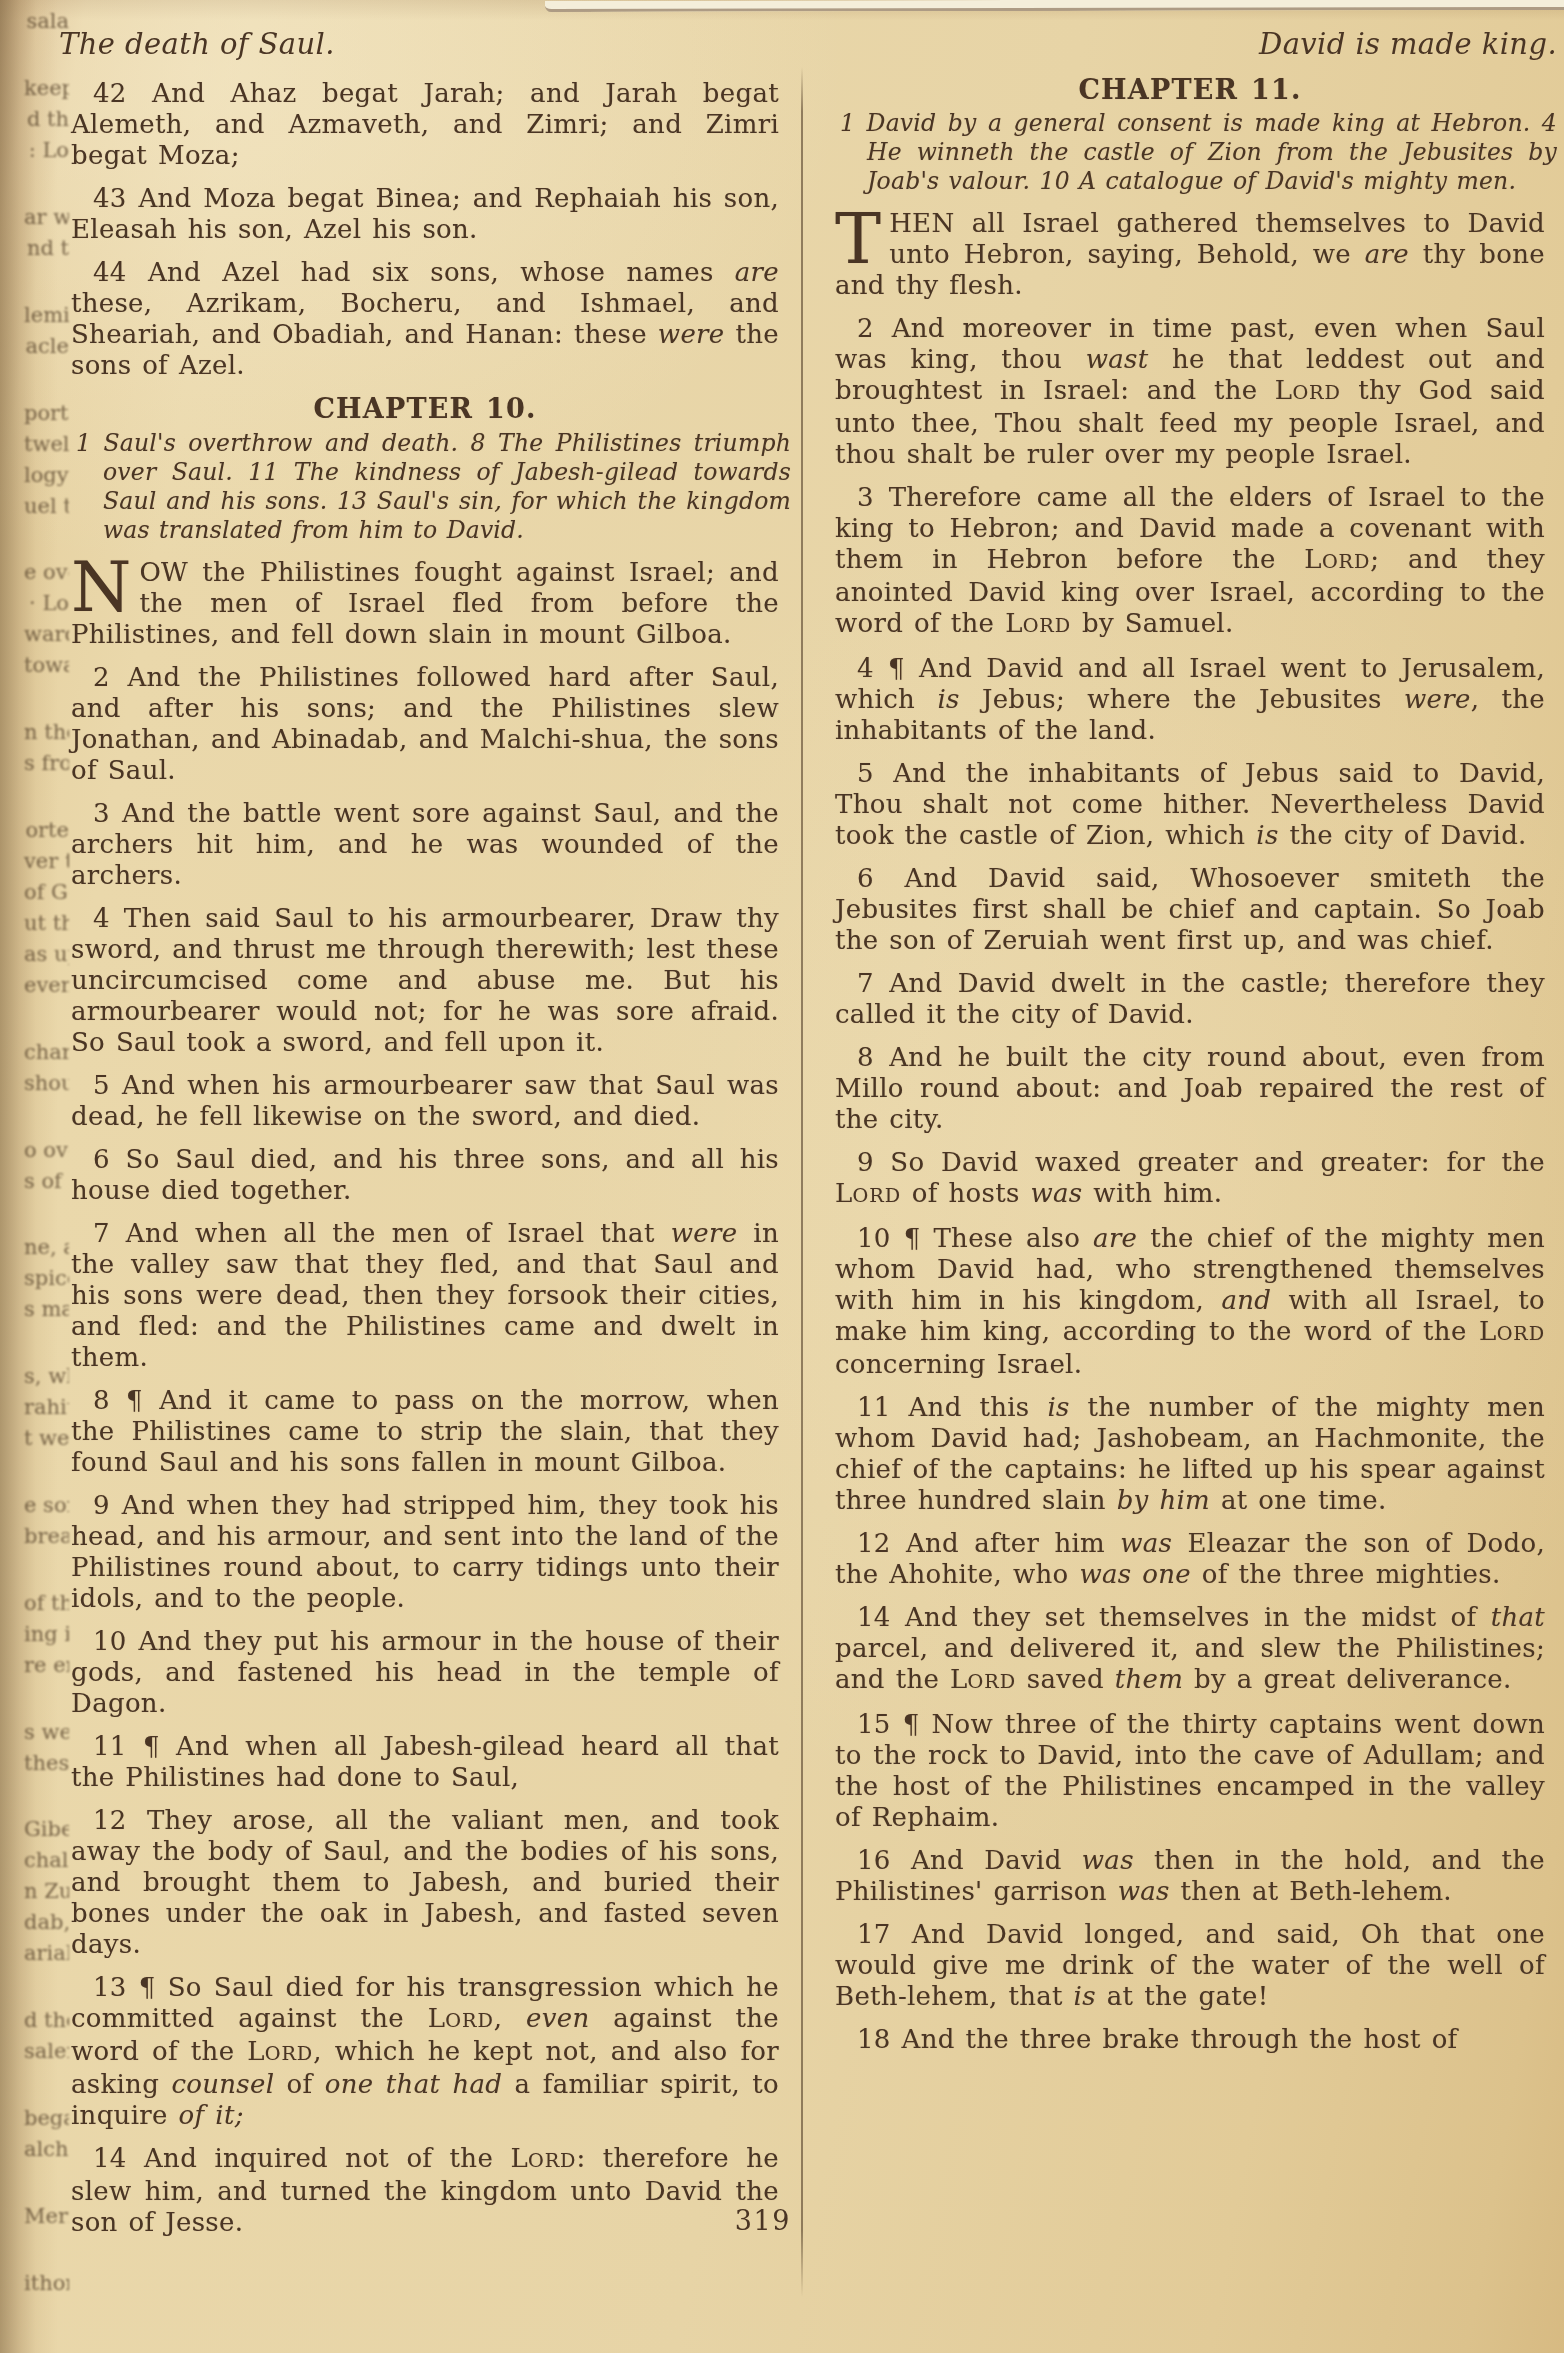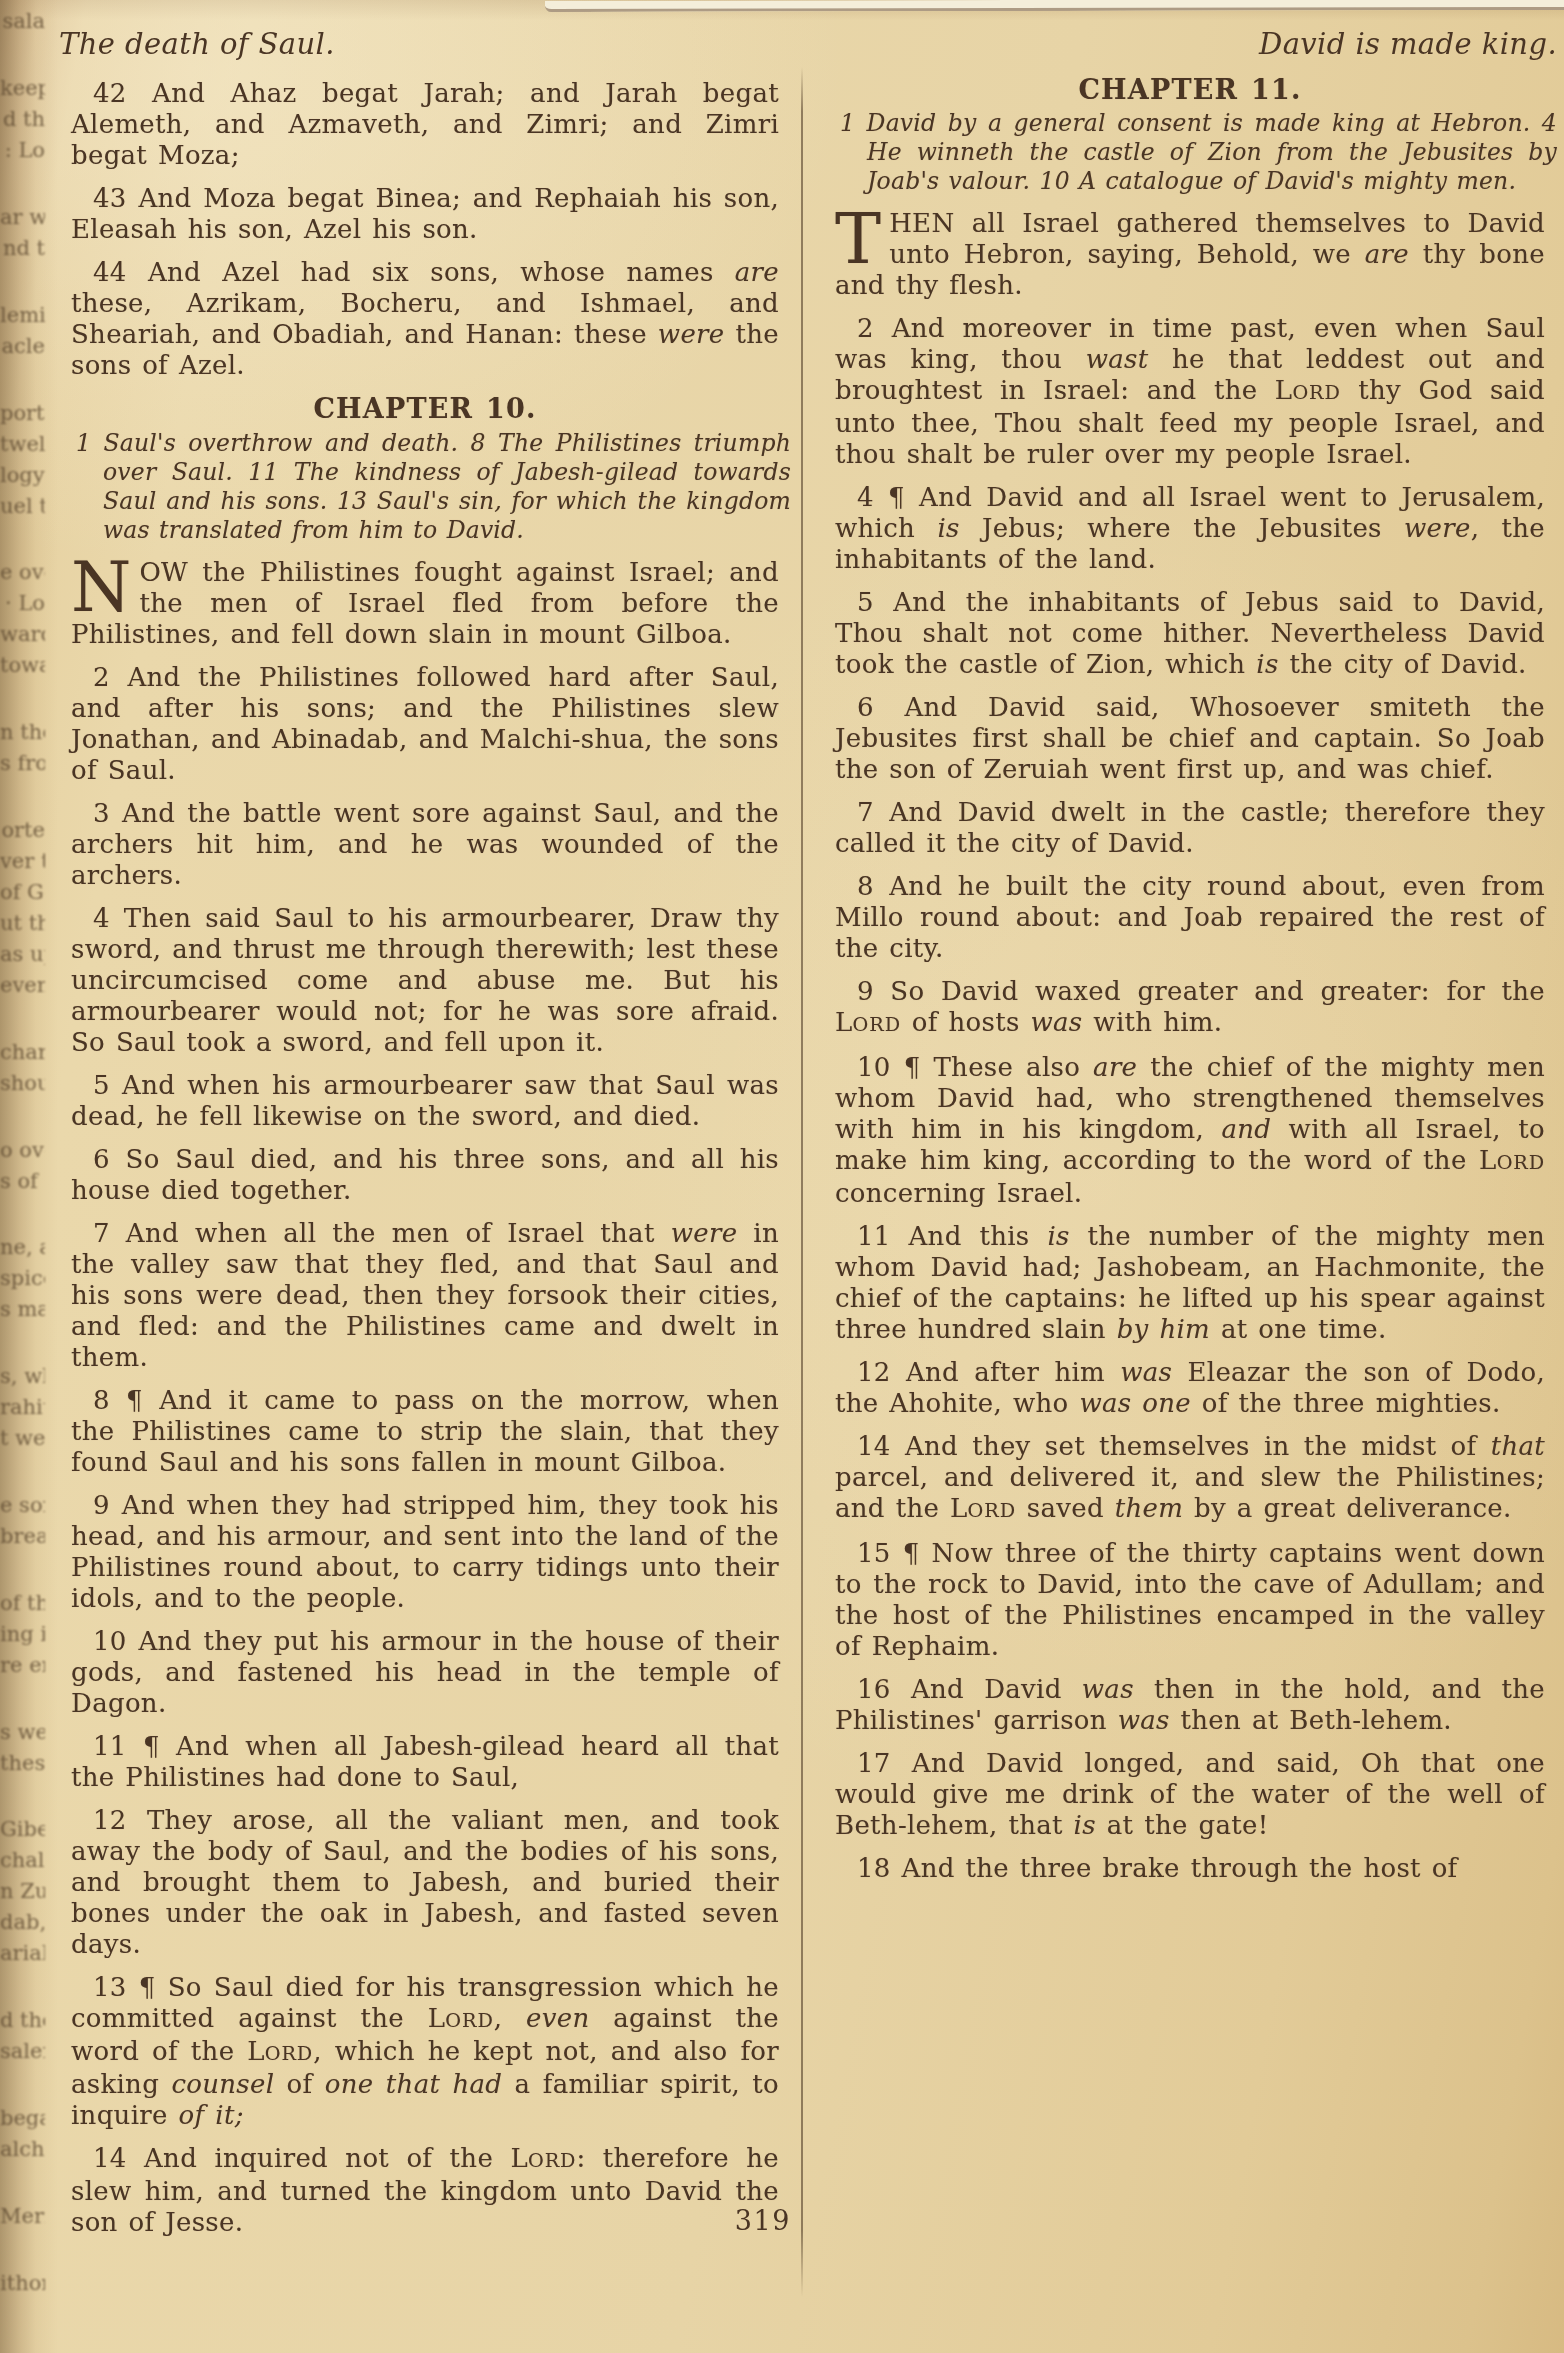--- a/index.html
+++ b/index.html
@@ -30,21 +30,21 @@
     position:absolute;top:0;left:0;width:58px;height:2354px;
     background:linear-gradient(to right, rgba(124,96,58,.55), rgba(160,128,84,.35) 20.3px, rgba(190,160,110,.18) 36px, rgba(190,160,110,0) 58px);
     box-sizing:border-box;
     display:flex;flex-direction:column;justify-content:space-between;
     padding:6.3px 0 55px 0;
   }
   .g-group{flex:0 0 auto;}
   .g-frag{
     width:45px;overflow:hidden;white-space:nowrap;text-align:right;
     font-size:21px;line-height:31px;color:#5d4930;
-    filter:blur(0.9px);opacity:.8;
+    filter:blur(0.9px);opacity:.8;padding-left:24px;
   }
   
   .runhead{
     position:absolute;top:27px;left:59px;width:1498px;height:42px;
     display:flex;align-items:baseline;
   }
   .rh-side{font-style:italic;font-size:29px;letter-spacing:0.4px;}
   .rh-left{position:absolute;left:0;}
   .rh-center{
     position:absolute;left:0;right:94px;text-align:center;
@@ -223,20 +223,21 @@
         <p class="verse"><span class="vnum">14</span> And inquired not of the L<span class="sc">ORD</span>: therefore he slew him, and turned the kingdom unto David the son of Jesse.</p>
       </div>
   </div>
 
   <div class="col col-right">
     <h2 class="chap-head">CHAPTER 11.</h2>
     <p class="summary">1 David by a general consent is made king at Hebron. 4 He winneth the castle of Zion from the Jebusites by Joab's valour. 10 A catalogue of David's mighty men.</p>
     <div>
         <p class="verse has-drop"><span class="dropcap">T</span>HEN all Israel gathered themselves to David unto Hebron, saying, Behold, we <i>are</i> thy bone and thy flesh.</p>
         <p class="verse"><span class="vnum">2</span> And moreover in time past, even when Saul was king, thou <i>wast</i> he that leddest out and broughtest in Israel: and the L<span class="sc">ORD</span> thy God said unto thee, Thou shalt feed my people Israel, and thou shalt be ruler over my people Israel.</p>
+        <p class="verse"><span class="vnum">3</span> Therefore came all the elders of Israel to the king to Hebron; and David made a covenant with them in Hebron before the L<span class="sc">ORD</span>; and they anointed David king over Israel, according to the word of the L<span class="sc">ORD</span> by Samuel.</p>
         <p class="verse"><span class="vnum">4</span> ¶ And David and all Israel went to Jerusalem, which <i>is</i> Jebus; where the Jebusites <i>were</i>, the inhabitants of the land.</p>
         <p class="verse"><span class="vnum">5</span> And the inhabitants of Jebus said to David, Thou shalt not come hither. Nevertheless David took the castle of Zion, which <i>is</i> the city of David.</p>
         <p class="verse"><span class="vnum">6</span> And David said, Whosoever smiteth the Jebusites first shall be chief and captain. So Joab the son of Zeruiah went first up, and was chief.</p>
         <p class="verse"><span class="vnum">7</span> And David dwelt in the castle; therefore they called it the city of David.</p>
         <p class="verse"><span class="vnum">8</span> And he built the city round about, even from Millo round about: and Joab repaired the rest of the city.</p>
         <p class="verse"><span class="vnum">9</span> So David waxed greater and greater: for the L<span class="sc">ORD</span> of hosts <i>was</i> with him.</p>
         <p class="verse"><span class="vnum">10</span> ¶ These also <i>are</i> the chief of the mighty men whom David had, who strengthened themselves with him in his kingdom, <i>and</i> with all Israel, to make him king, according to the word of the L<span class="sc">ORD</span> concerning Israel.</p>
         <p class="verse"><span class="vnum">11</span> And this <i>is</i> the number of the mighty men whom David had; Jashobeam, an Hachmonite, the chief of the captains: he lifted up his spear against three hundred slain <i>by him</i> at one time.</p>
         <p class="verse"><span class="vnum">12</span> And after him <i>was</i> Eleazar the son of Dodo, the Ahohite, who <i>was one</i> of the three mighties.</p>
         <p class="verse"><span class="vnum">14</span> And they set themselves in the midst of <i>that</i> parcel, and delivered it, and slew the Philistines; and the L<span class="sc">ORD</span> saved <i>them</i> by a great deliverance.</p>

